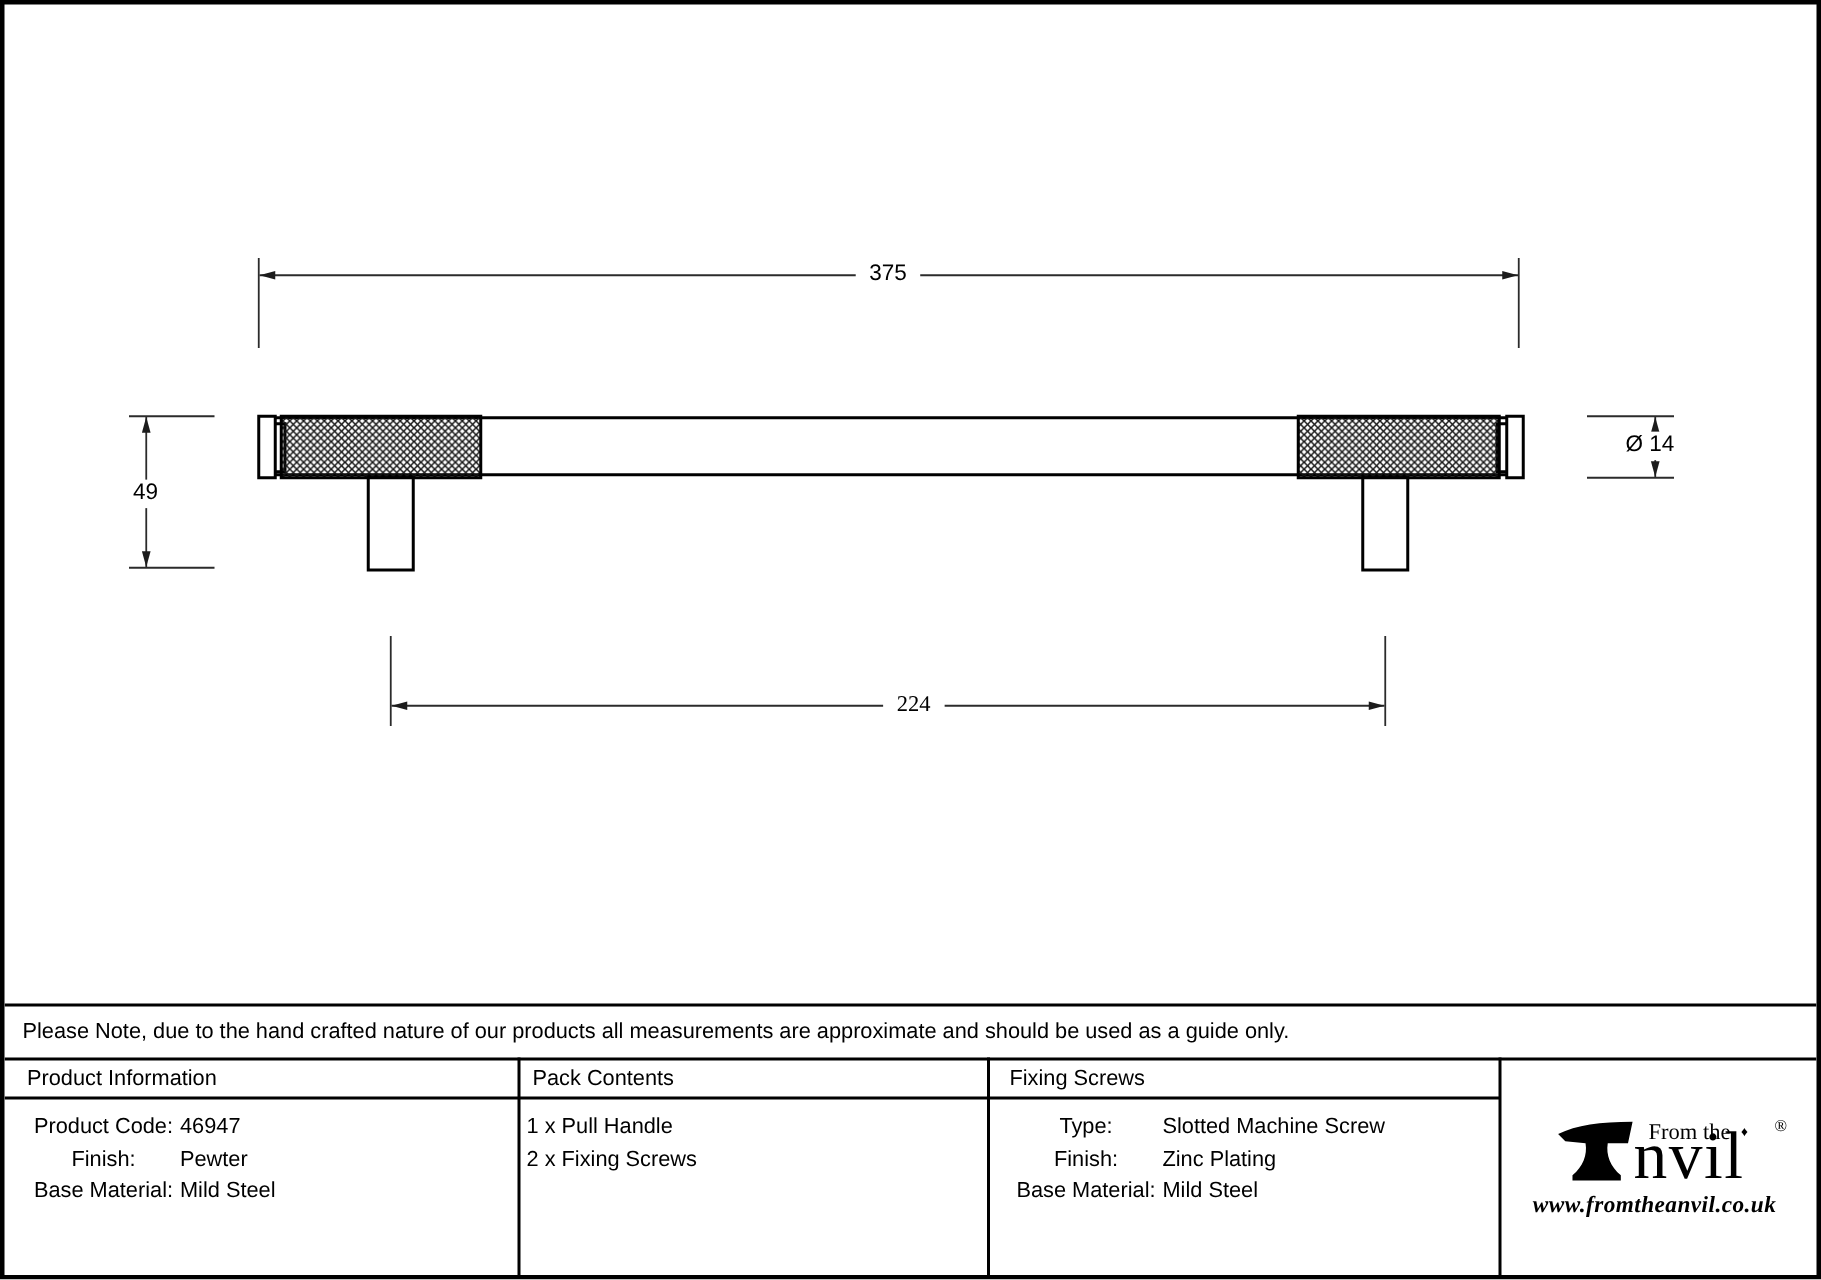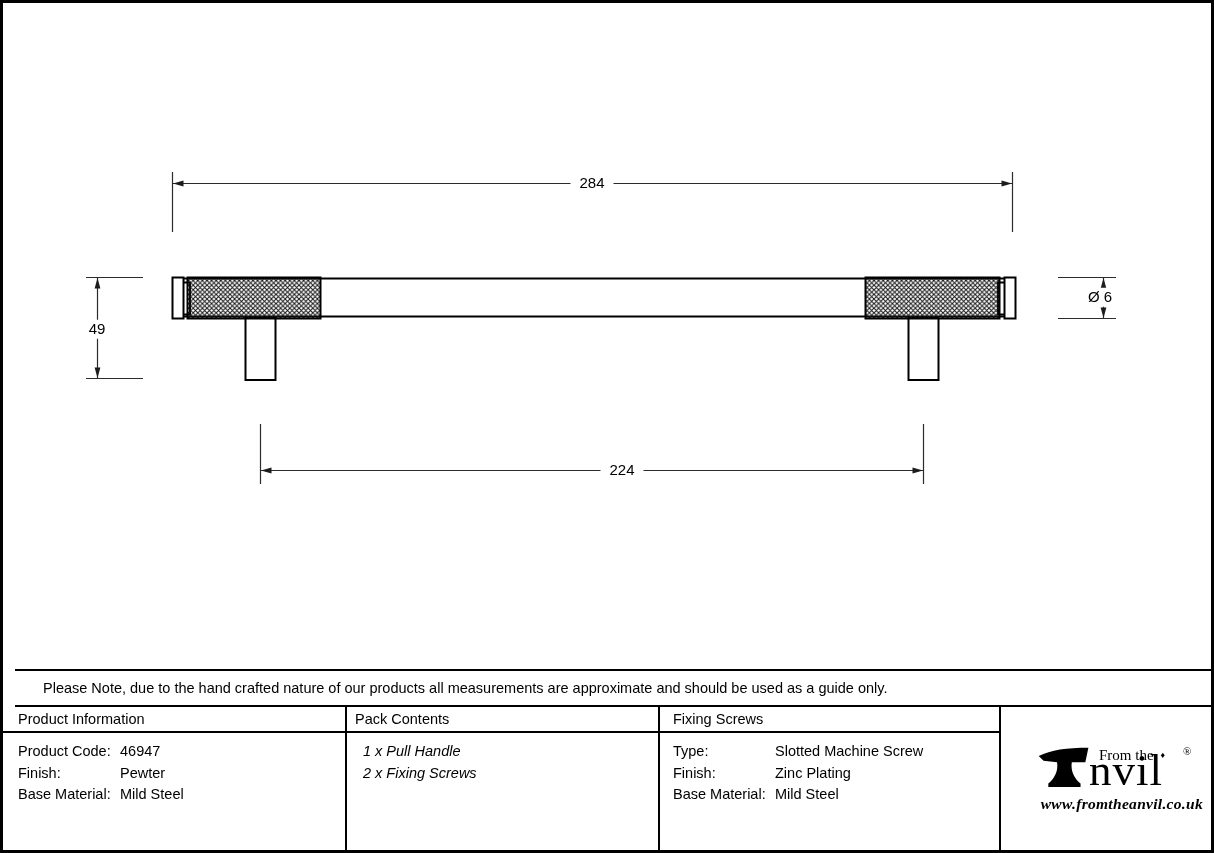--- a/index.html
+++ b/index.html
@@ -18,46 +18,46 @@
   .dim-label {
     position: absolute;
     transform: translate(-50%, -50%);
     background: #ffffff;
     padding: 1px 9px;
     font-size: 15px;
     white-space: nowrap;
     line-height: 1.1;
   }
   .note-row {
-    position: absolute; left: 12px; right: 0; top: 666px; height: 38px;
+    position: absolute; left: 0; right: 0; top: 666px; height: 38px;
     box-sizing: border-box;
     border-top: 2px solid #000; border-bottom: 2px solid #000;
     display: flex; align-items: center;
-    padding-left: 28px;
+    padding-left: 12px;
     font-size: 14.5px;
   }
   .info-table { position: absolute; left: 0; right: 0; top: 702px; bottom: 0; font-size: 14.5px; }
   .vline { position: absolute; top: 0; bottom: 0; width: 2px; background: #000; }
   .hsep  { position: absolute; left: 0; top: 26px; width: 997px; height: 2px; background: #000; }
   .th    { position: absolute; top: 6px; white-space: nowrap; }
   .kv    { position: absolute; line-height: 21.5px; white-space: nowrap; }
-  .kv .row { display: flex; }
+  .kv .row { display: flex; text-align: center; }
   .kv .lab { width: 102px; flex: none; }
   .logo {
     position: absolute; left: 998px; top: 0; right: 0; bottom: 0;
     font-family: "Liberation Serif", serif;
   }
   .anvil-glyph { position: absolute; left: 36px; top: 39px; width: 54px; height: 45px; }
   .from-the { position: absolute; left: 98px; top: 42px; font-size: 15px; white-space: nowrap; }
   .from-the .diamond { font-size: 9px; margin-left: 7px; vertical-align: 2px; }
   .brand { position: absolute; left: 88px; top: 43px; font-size: 45px; line-height: 1; letter-spacing: 1px; }
   .reg { position: absolute; left: 182px; top: 40px; font-size: 11px; }
   .website {
     position: absolute; left: 2px; right: 8px; top: 90px;
-    text-align: right;
+    text-align: center;
     font-size: 15.5px; font-style: italic; font-weight: bold;
     letter-spacing: 0.3px;
     white-space: nowrap;
   }
 </style>
 </head>
 <body>
 
 <div class="sheet">
 
@@ -109,24 +109,24 @@
       <g stroke="#000" stroke-width="2" fill="url(#knurl)">
         <rect x="187.5" y="277.5" width="133" height="41"></rect>
         <rect x="865.5" y="277.5" width="134" height="41"></rect>
       </g>
       <g stroke="#000" stroke-width="2" fill="#ffffff">
         <rect x="172.5" y="277.5" width="11" height="41"></rect>
         <rect x="1004.5" y="277.5" width="11" height="41"></rect>
       </g>
     </svg>
 
-    <div class="dim-label" style="left:589px; top:180px;">284</div>
+    <div class="dim-label" style="left:589px; top:180px;">375</div>
     <div class="dim-label" style="left:94px; top:326px;">49</div>
-    <div class="dim-label" style="left:619px; top:467px;">224</div>
-    <div class="dim-label" style="left:1097px; top:294px;">Ø 6</div>
+    <div class="dim-label" style="left:606px; top:467px;font-family:Liberation Serif, serif;">224</div>
+    <div class="dim-label" style="left:1097px; top:294px;">Ø 14</div>
   </div>
 
   <div class="note-row">
     <span>Please Note, due to the hand crafted nature of our products all measurements are approximate and should be used as a guide only.</span>
   </div>
 
   <div class="info-table">
     <div class="vline" style="left:342px;"></div>
     <div class="vline" style="left:655px;"></div>
     <div class="vline" style="left:996px;"></div>
@@ -144,21 +144,21 @@
       <div class="row">
         <span class="lab">Finish:</span>
         <span class="val">Pewter</span>
       </div>
       <div class="row">
         <span class="lab">Base Material:</span>
         <span class="val">Mild Steel</span>
       </div>
     </div>
 
-    <div class="kv" style="left:360px; top:36px;font-style:italic;">
+    <div class="kv" style="left:348px; top:36px;">
       <div class="row">1 x Pull Handle</div>
       <div class="row">2 x Fixing Screws</div>
     </div>
 
     <div class="kv" style="left:670px; top:36px; width:320px;">
       <div class="row">
         <span class="lab">Type:</span>
         <span class="val">Slotted Machine Screw</span>
       </div>
       <div class="row">

